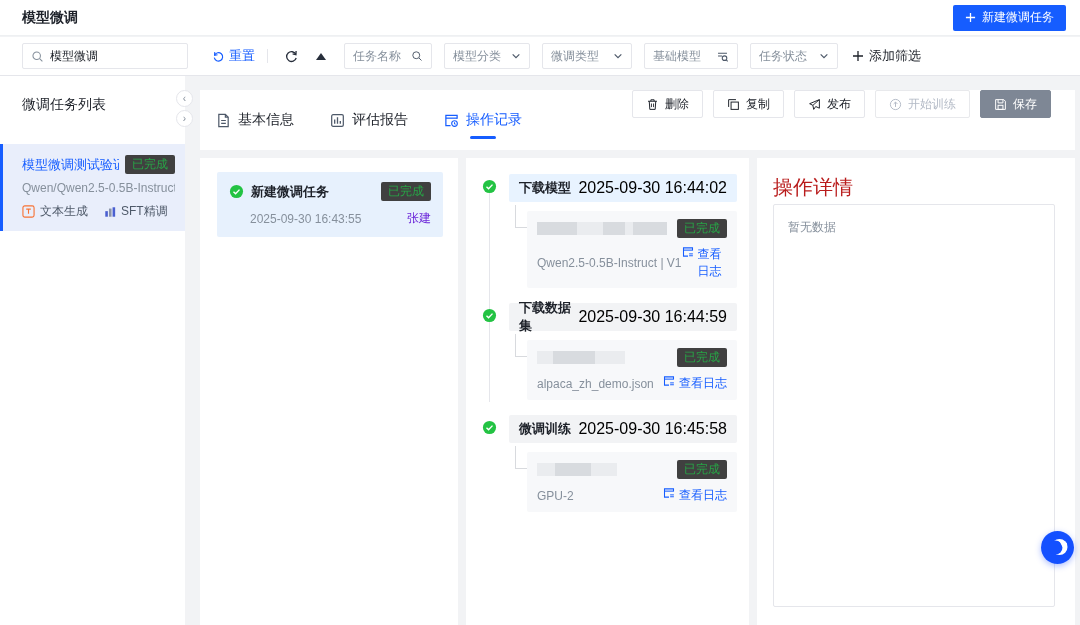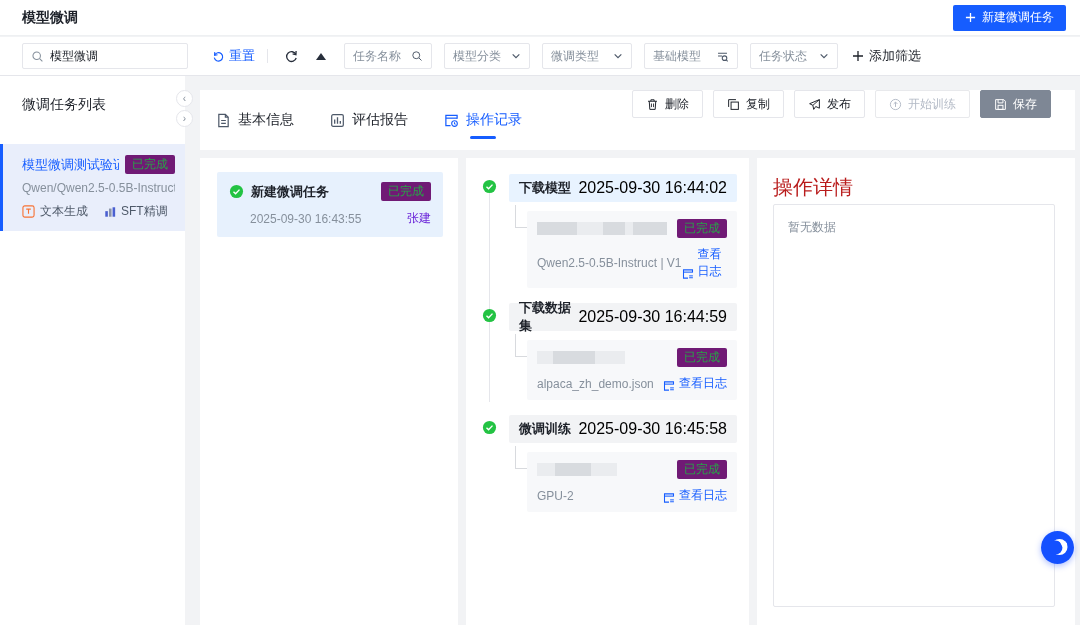--- a/index.html
+++ b/index.html
@@ -46,21 +46,21 @@
   .collapse-btns { position:absolute; right:-8px; top:14px; display:flex;
     flex-direction:column; gap:3px; z-index:6; }
   .circle-btn { width:17px; height:17px; border-radius:50%; background:#fff;
     border:1px solid #e5e6eb; color:#86909c; font-size:10px; display:flex;
     align-items:center; justify-content:center; cursor:pointer; }
   .task-item { margin-top:30px; border-left:3px solid #165dff;
     background:#e9eefb; padding:11px 10px 11px 19px; cursor:pointer; }
   .task-item-top { display:flex; align-items:center; gap:6px; }
   .task-item-name { font-size:13px; color:#165dff; white-space:nowrap;
     overflow:hidden; flex:1; }
-  .badge-green { background:#701a75; color:#27a546; font-size:12px;
+  .badge-green { background:#404040; color:#27a546; font-size:12px;
     padding:1px 7px; border-radius:2px; white-space:nowrap; }
   .task-item-model { font-size:12px; color:#86909c; margin-top:7px;
     white-space:nowrap; overflow:hidden; }
   .task-item-tags { display:flex; align-items:center; gap:5px; margin-top:8px;
     font-size:12px; color:#4e5969; }
   .tag-sep { width:6px; }
 
   
   .tabstrip { position:absolute; left:200px; top:90px; width:875px; height:60px;
     background:#fff; display:flex; align-items:flex-start; padding:0 24px 0 16px; }
@@ -112,21 +112,21 @@
     width:11px; height:22px; border-left:1px solid #d8dade;
     border-bottom:1px solid #d8dade; }
   .subcard { background:#f7f8fa; border-radius:2px; padding:8px 10px; }
   .subrow1 { display:flex; align-items:center; }
   .redact { display:flex; align-items:center; gap:0; flex:1; }
   .redact i { display:block; height:13px; }
   .redact .d { background:#d8dbdf; }
   .redact .l { background:#eaecef; }
   .subrow2 { display:flex; align-items:center; margin-top:8px; }
   .sub-name { font-size:12px; color:#86909c; flex:1; white-space:nowrap; }
-  .log-link { display:flex; align-items:flex-end; gap:4px; font-size:12px;
+  .log-link { display:flex; align-items:flex-start; gap:4px; font-size:12px;
     color:#165dff; cursor:pointer; }
 
   
   .detail-title { font-size:20px; font-weight:400; color:#b91c1c;
     margin:16px 0 0 16px; }
   .detail-box { position:absolute; left:16px; right:20px; top:46px;
     bottom:18px; border:1px solid #e5e6eb; border-radius:2px; }
   .empty-text { font-size:12px; color:#86909c; padding:14px; }
 
   

